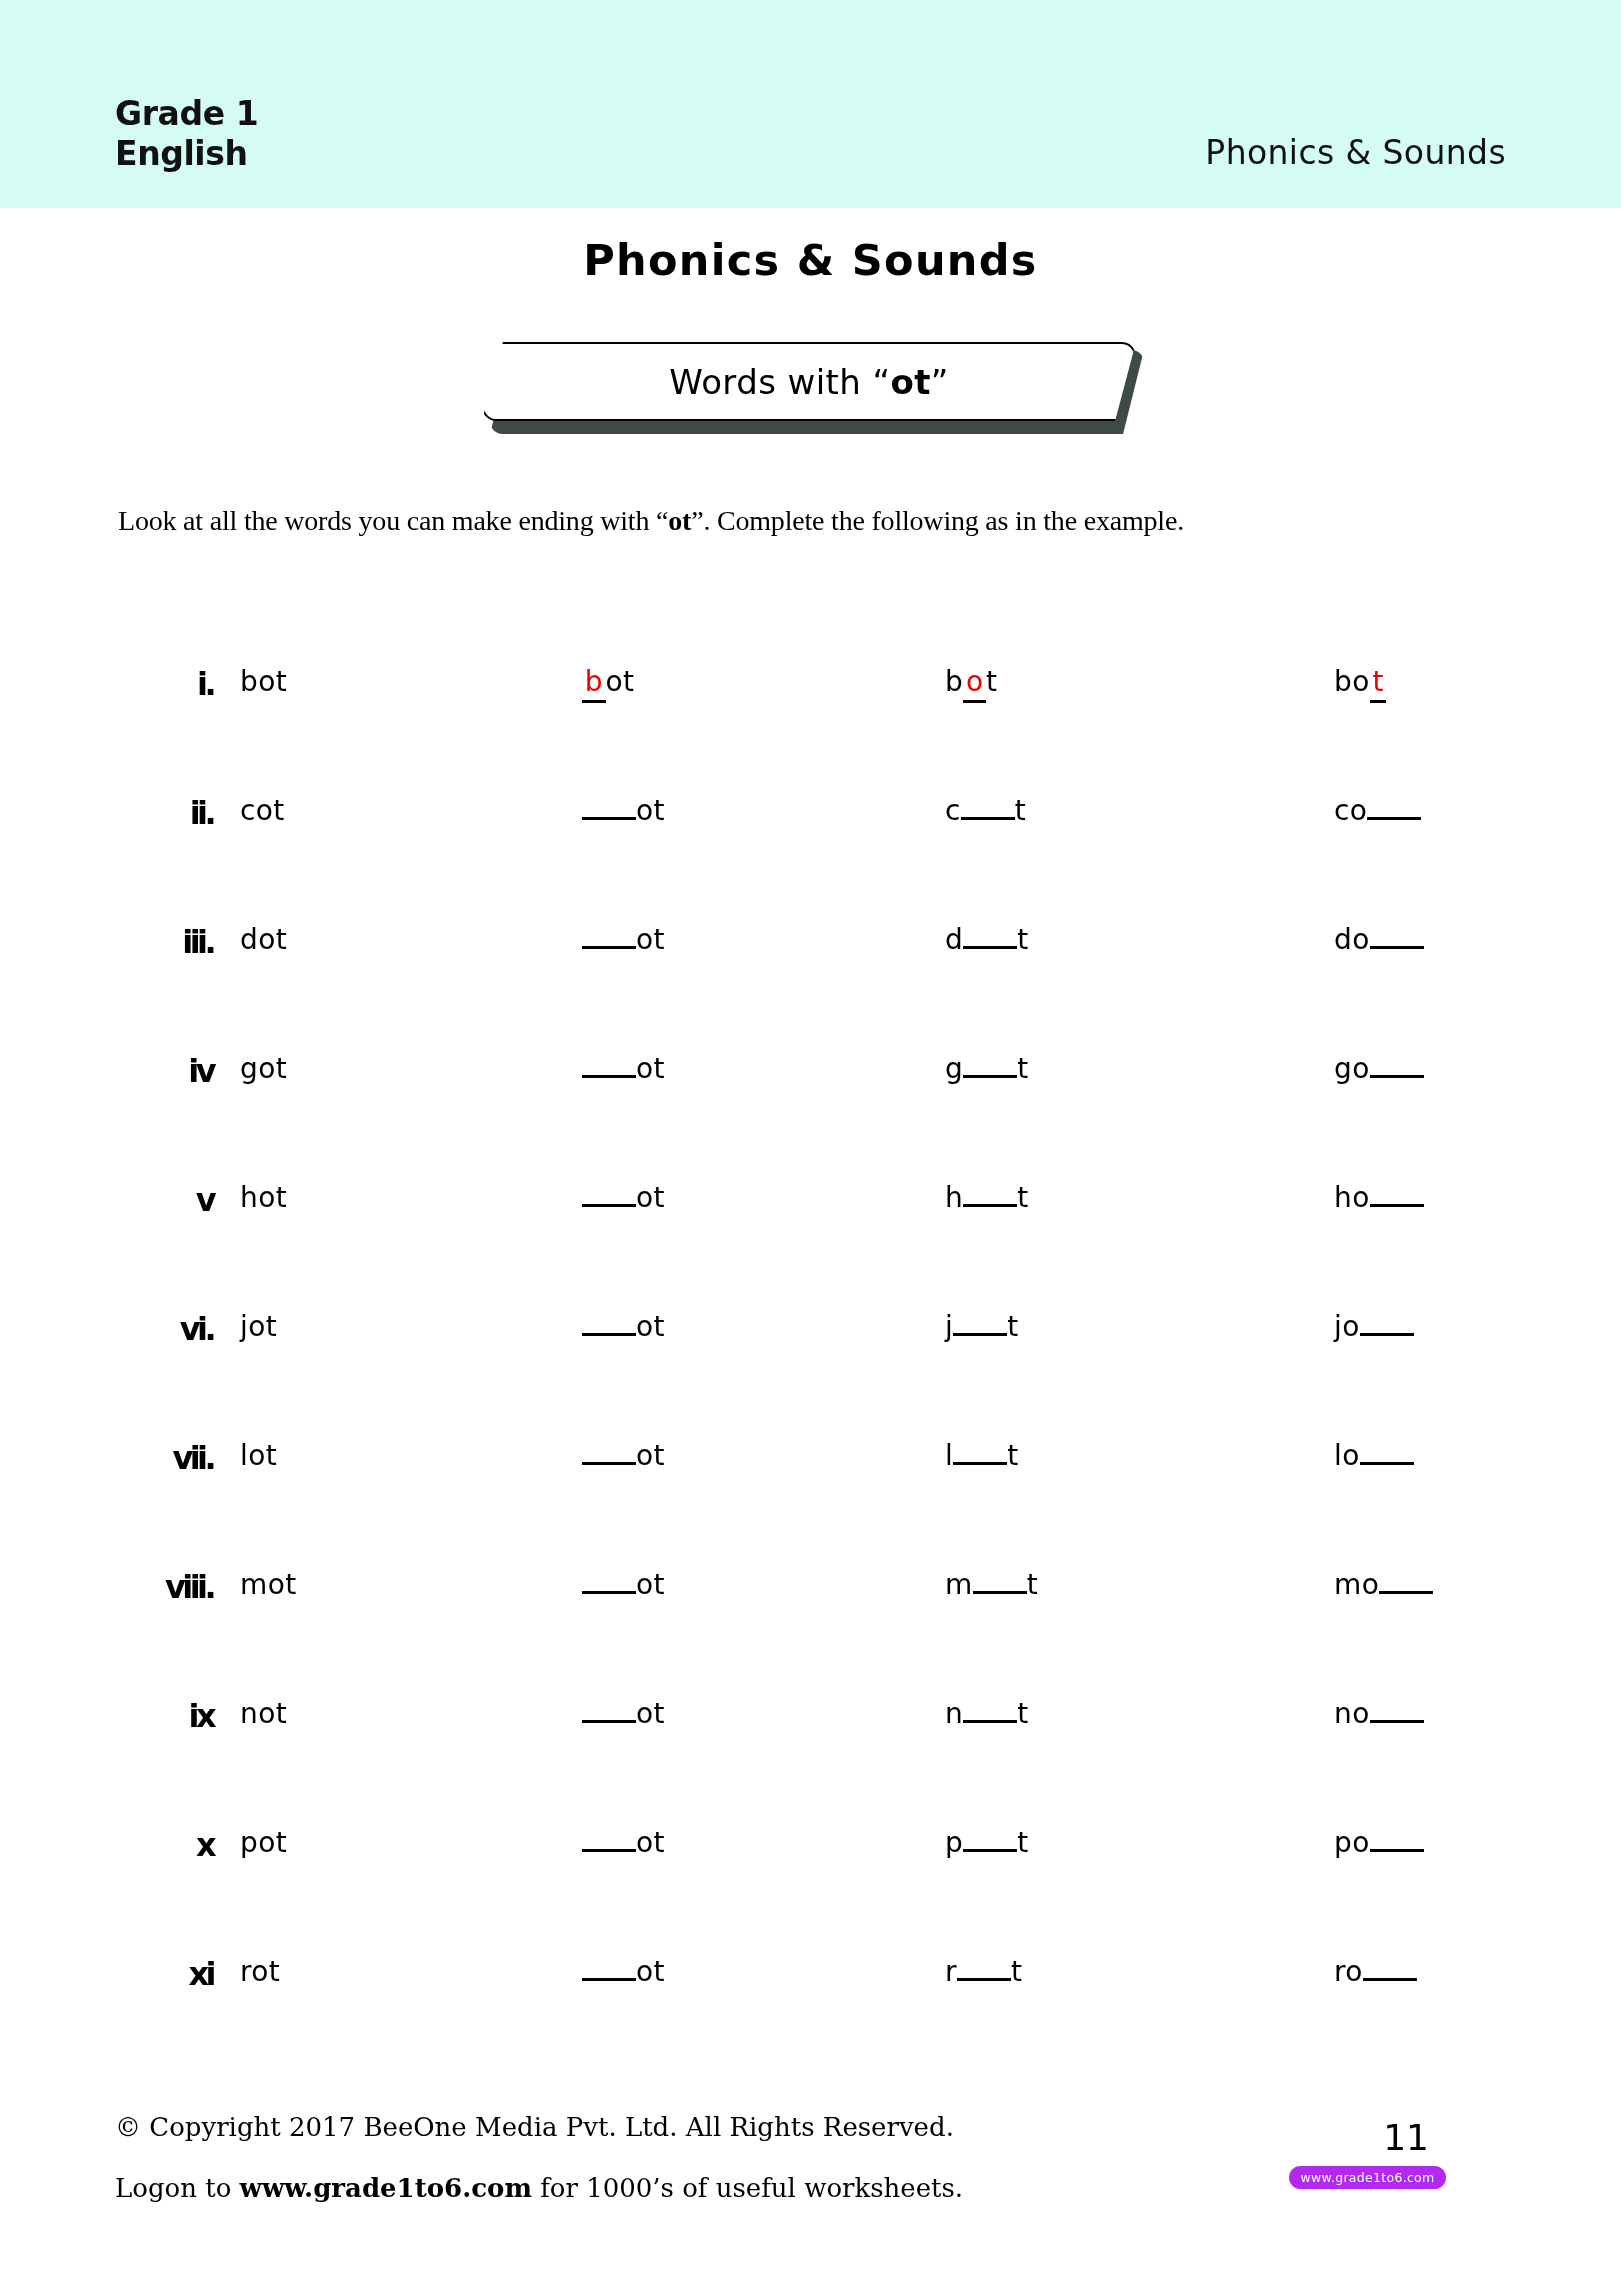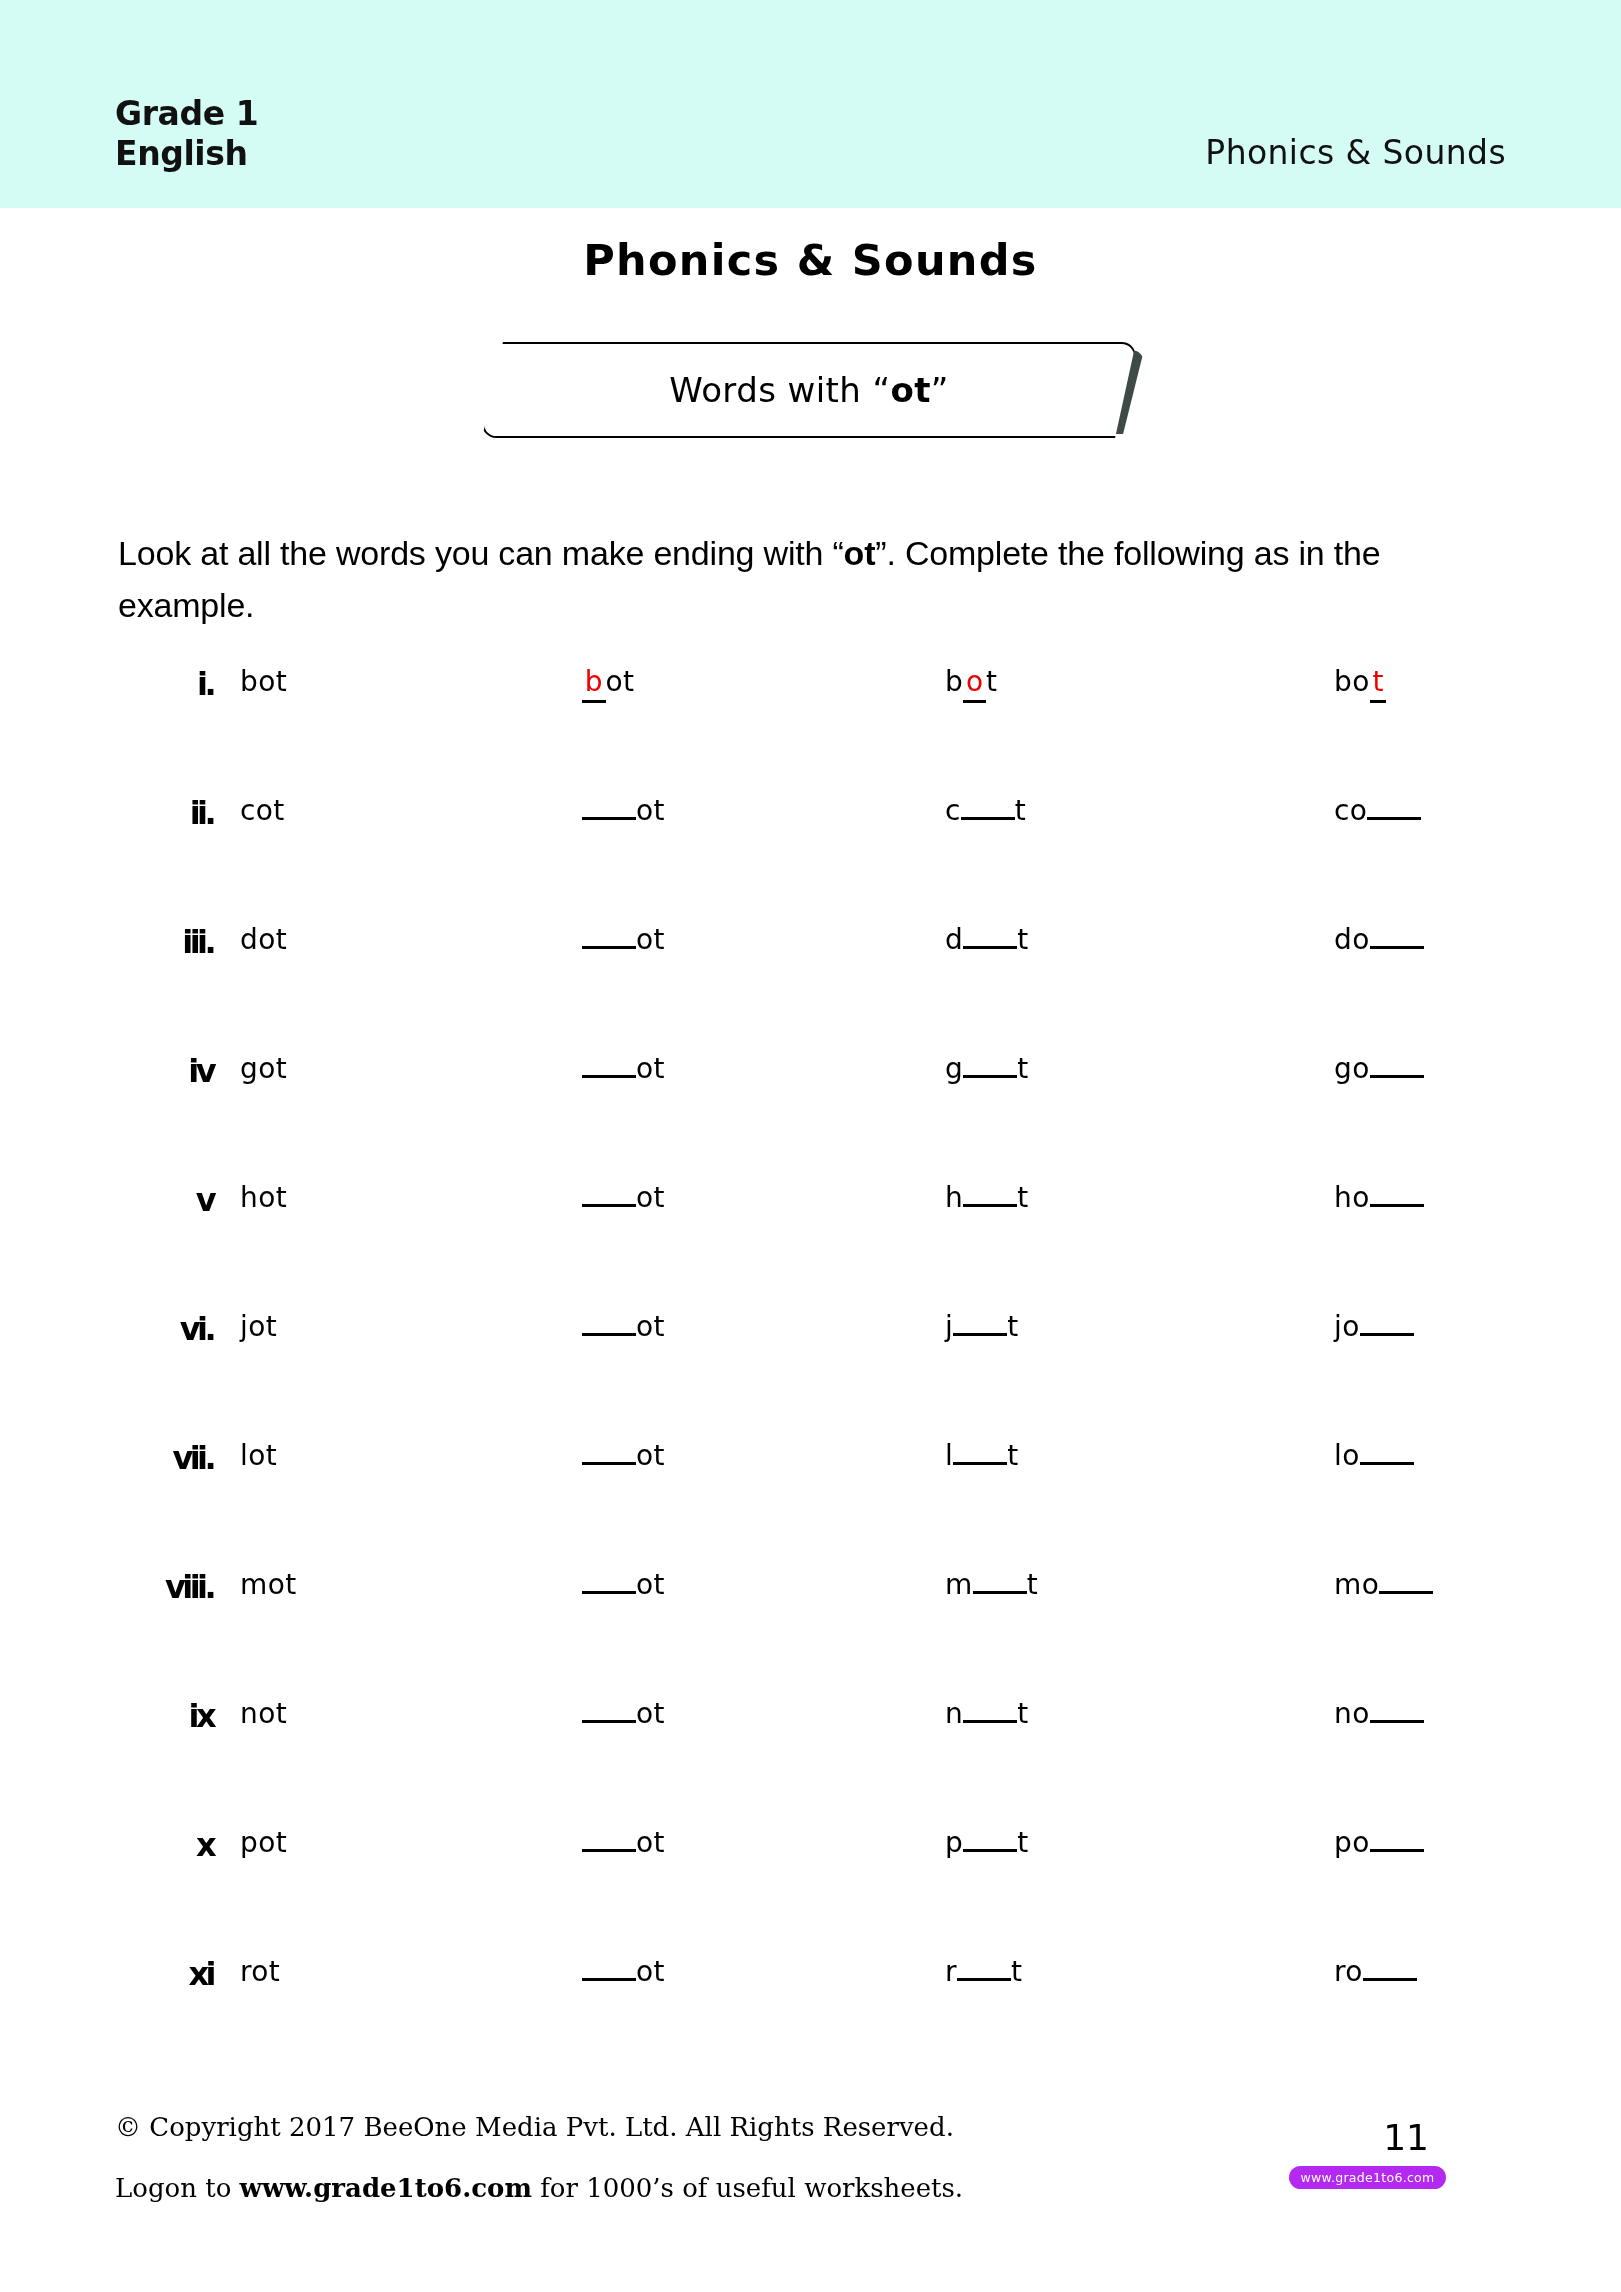--- a/index.html
+++ b/index.html
@@ -70,46 +70,46 @@
     position: absolute;
     top: 8px; left: 8px;
     width: 654px; height: 84px;
     background: #3d4a45;
     border-radius: 18px 12.5px 18px 12.5px;
     clip-path: polygon(3.2% 0%, 100% 0%, 96.8% 100%, 0% 100%);
   }
   .banner-body {
     position: absolute;
     top: 0; left: 0;
-    width: 654px; height: 96px;
+    width: 654px; height: 79px;
     background: #ffffff;
     border: 2.7px solid #000000;
     border-radius: 19.7px 14.3px 19.7px 14.3px;
     clip-path: polygon(3.2% 0%, 100% 0%, 96.8% 100%, 0% 100%);
     display: flex;
     align-items: center;
     justify-content: center;
   }
   .banner-text {
     font-family: "DejaVu Sans", sans-serif;
     font-size: 34px;
     color: #000000;
     letter-spacing: 0.4px;
     white-space: nowrap;
   }
   .banner-text b { font-weight: bold; }
 
   
   .instructions {
     position: absolute;
-    top: 528px;
+    top: 500px;
     left: 118px;
     width: 1397px;
-    font-family: Liberation Sans, sans-serif;
-    font-size: 34px;
+    font-family: Liberation Serif, serif;
+    font-size: 28px;
     line-height: 1.52;
     color: #000000;
     letter-spacing: -0.2px;
   }
   .instructions b { font-weight: bold; }
 
   
   .exercise {
     position: absolute;
     top: 665px;

